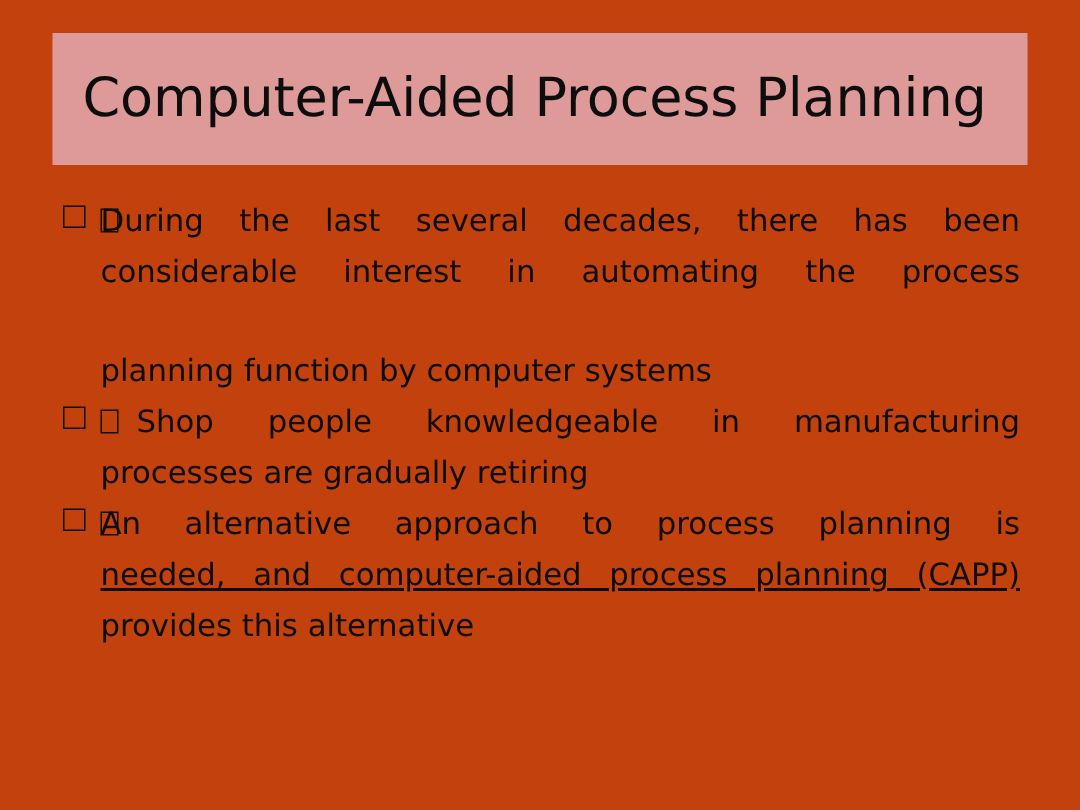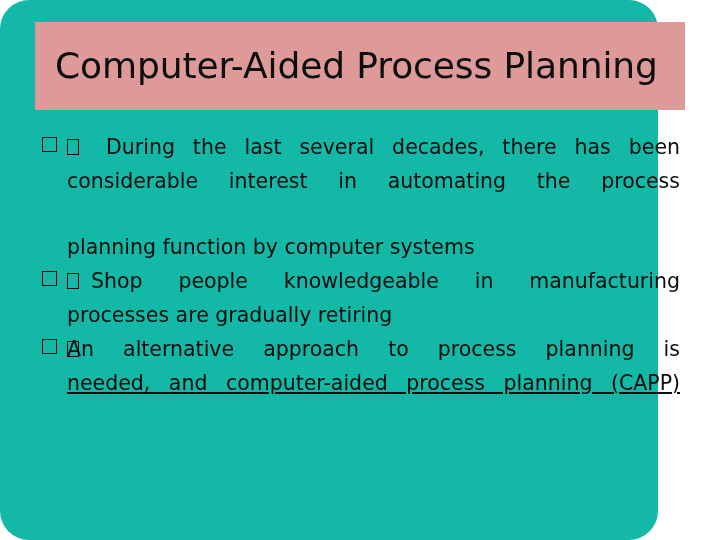--- a/index.html
+++ b/index.html
@@ -13,24 +13,23 @@
     background: #ffffff;
     font-family: "DejaVu Sans", "Liberation Sans", sans-serif;
     overflow: hidden;
     position: relative;
   }
 
   #slide {
     position: absolute;
     left: 0;
     top: 0;
-    width: 658px;
+    width: 720px;
     height: 540px;
-    background: #14b8a6;
-    border-radius: 29px;
+    background: #c2410c;
   }
 
   
   #title-band {
     position: absolute;
     left: 35px;
     top: 22px;
     width: 650px;
     height: 88px;
     background: #dd9a99;
@@ -112,21 +111,21 @@
 
   <div id="title-band">
     <div id="title-text">Computer-Aided Process Planning</div>
   </div>
 
   <div id="body-block">
 
     <div class="bullet-para">
       <span class="bullet-marker"></span>
       <span class="glyph-box" style="position: absolute; left: 25px; top: 0px; width: 0px; height: 0px;"></span>
-        <span class="para-line-1" style="display: block; text-align: justify; text-align-last: justify; margin-left: 0px; padding-left: 39px;">During the last several decades, there has been</span>
+        <span class="para-line-1" style="display: block; text-align: justify; text-align-last: justify; margin-left: 0px;">During the last several decades, there has been</span>
 
       <span class="para-line-2" style="display: block; text-align: justify; text-align-last: justify;">considerable interest in automating the process</span>
 
       <span class="para-line-3" style="display: block; text-align: left; text-align-last: left; margin-top: 32px;">planning function by computer systems</span>
     </div>
 
     <div class="bullet-para">
       <span class="bullet-marker"></span>
       <span class="glyph-box" style="position: absolute; left: 25px; top: 0px; width: 0px; height: 0px;"></span>
         <span class="para-line-1" style="display: block; text-align: justify; text-align-last: justify; margin-left: 0px; padding-left: 24px;">Shop people knowledgeable in manufacturing</span>
@@ -134,20 +133,21 @@
       <span class="para-line-2" style="display: block; text-align: center; text-align-last: left;">processes are gradually retiring</span>
     </div>
 
     <div class="bullet-para">
       <span class="bullet-marker"></span>
       <span class="glyph-box" style="position: absolute; left: 25px; top: 0px; width: 0px; height: 0px;"></span>
         <span class="para-line-1" style="display: block; text-align: justify; text-align-last: justify; margin-left: 0px;">An alternative approach to process planning is</span>
 
       <span class="para-line-2" style="display: block; text-align: justify; text-align-last: justify; text-decoration: underline;">needed, and computer-aided process planning (CAPP)</span>
 
+      <span class="para-line-3" style="display: block; text-align: left; text-align-last: left;">provides this alternative</span>
     </div>
 
   </div>
 </div>
 
 <style>
   
   .bullet-para .glyph-box::before {
     top: 9px;
     left: 0;

